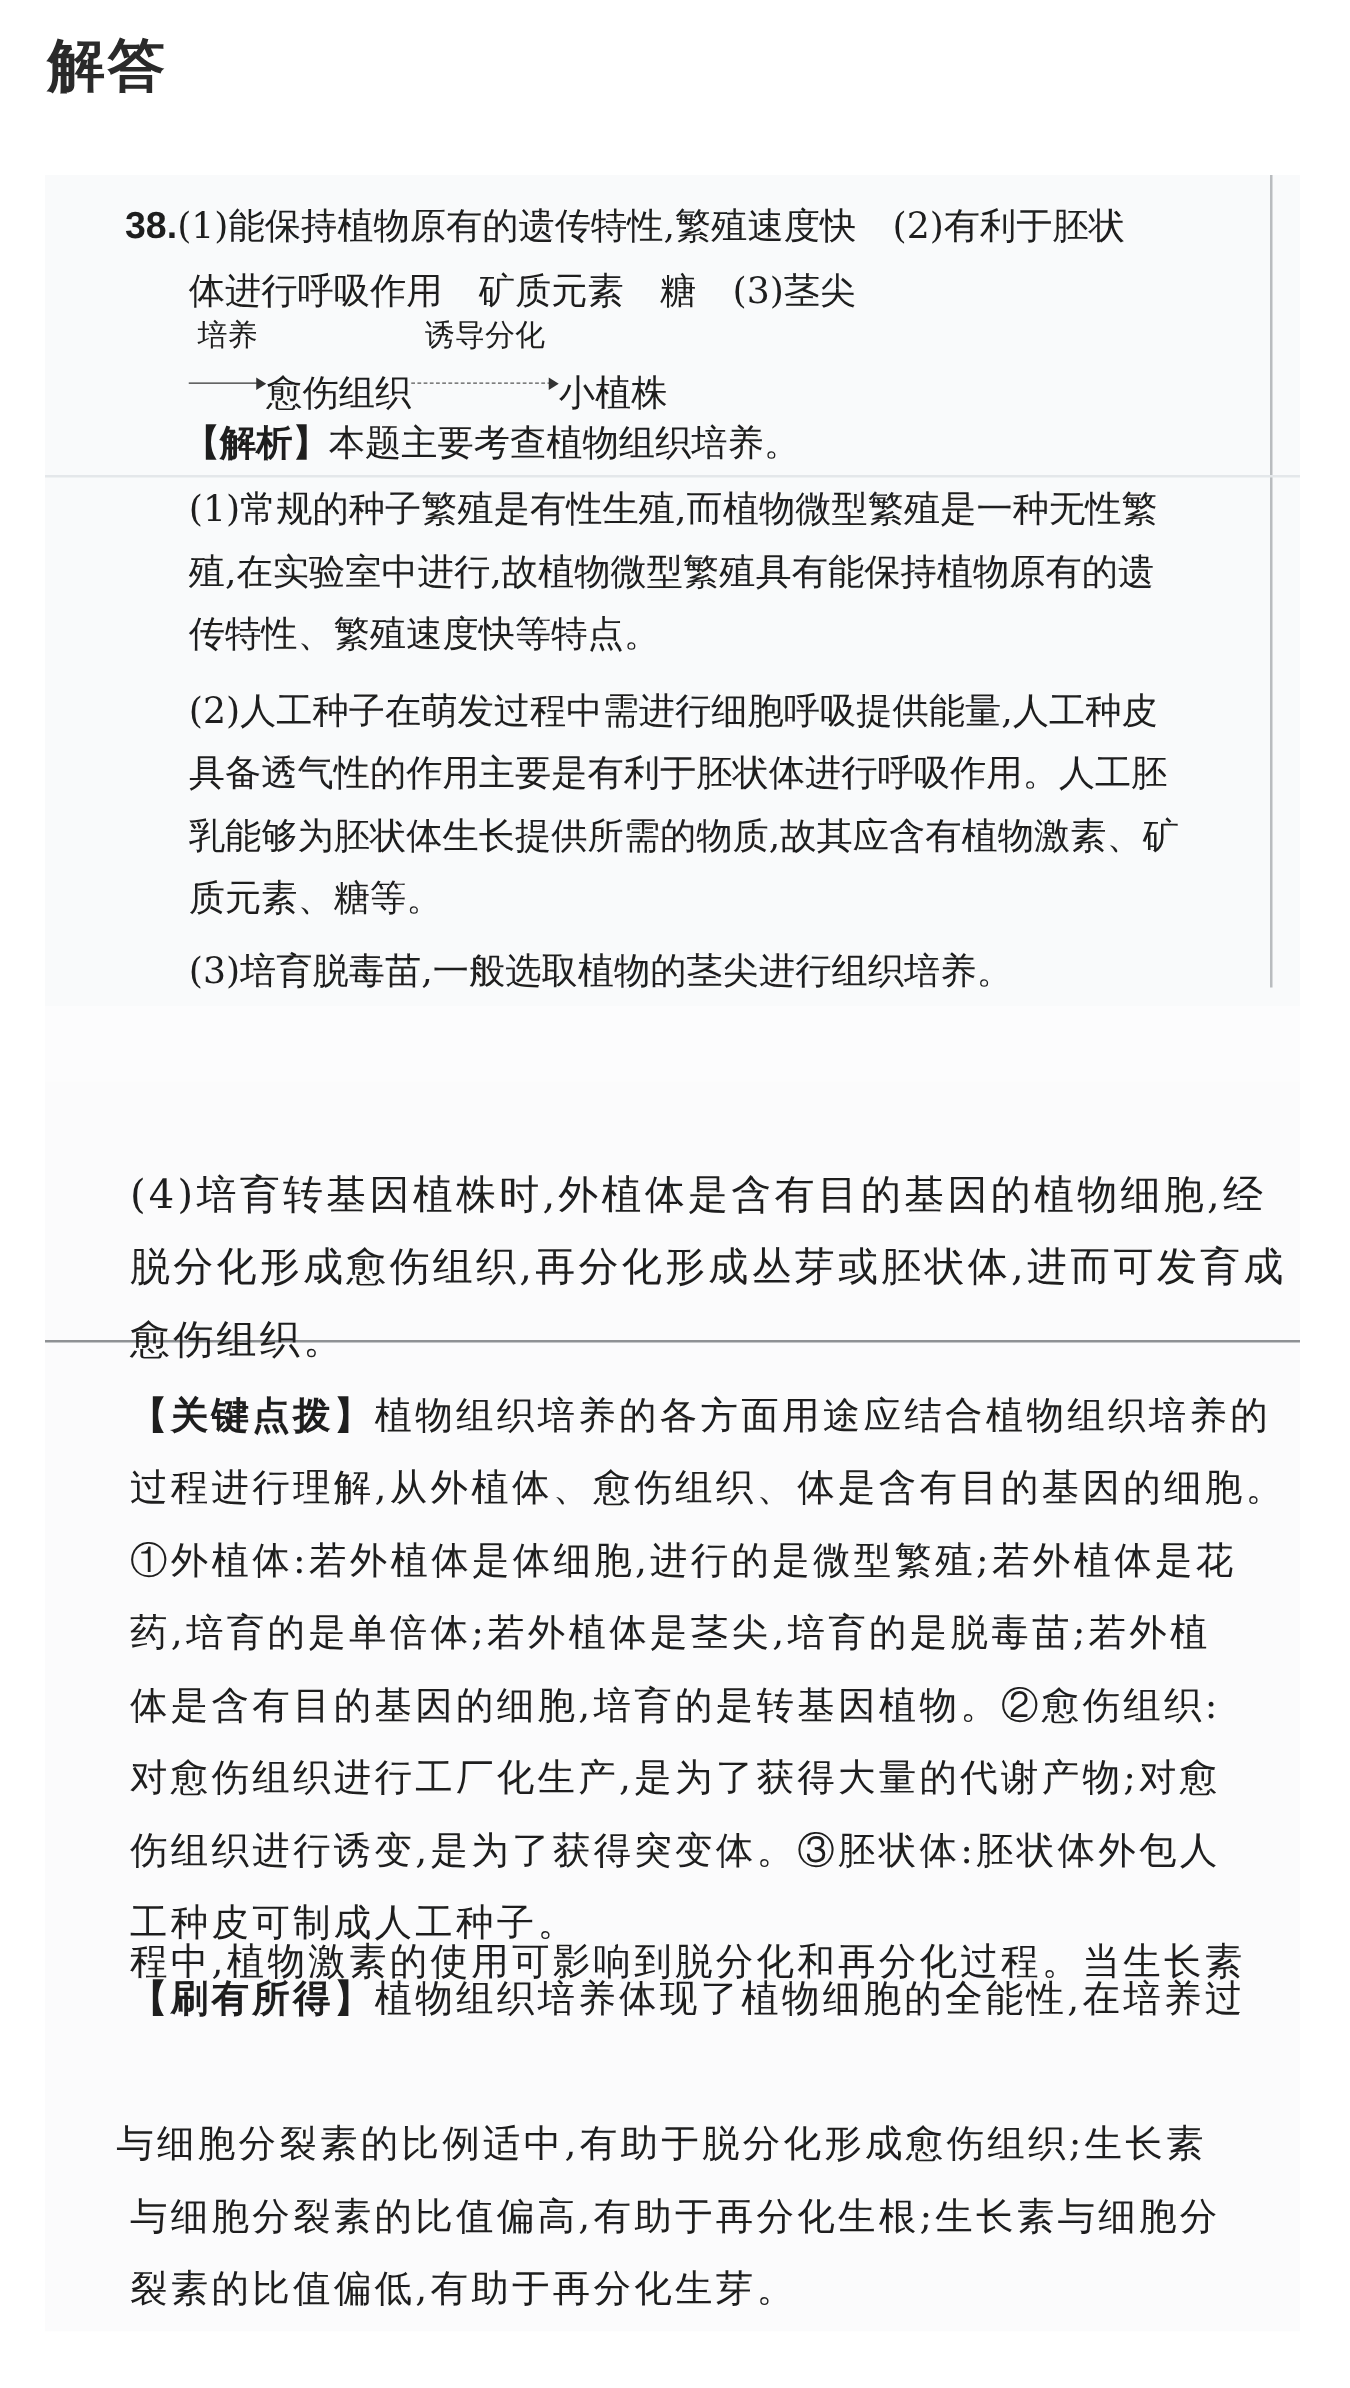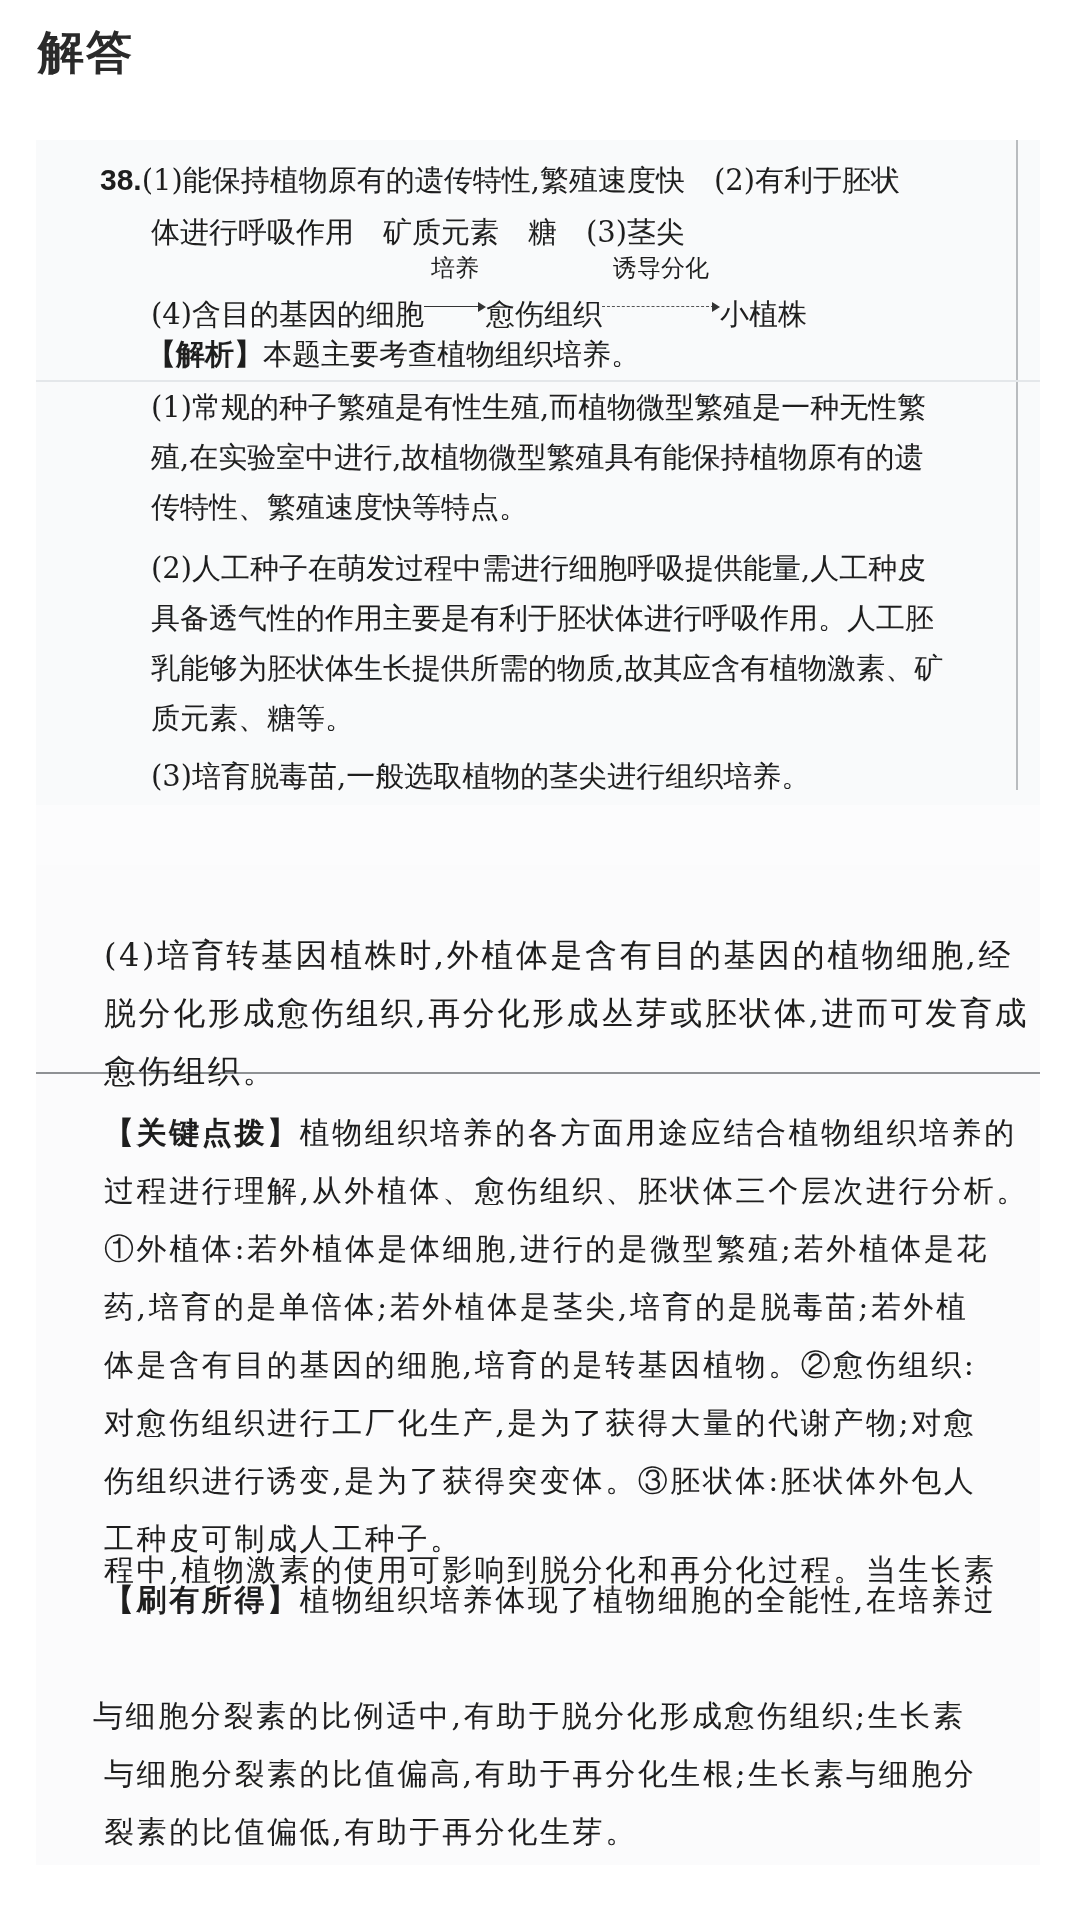--- a/index.html
+++ b/index.html
@@ -112,21 +112,21 @@
 <div class="vline"></div>
 <div class="hline hline-1"></div>
 <div class="hline hline-2"></div>
 
 <div class="line cn-tight" style="left:100px; top:160px;">
   <span class="qnum">38.</span><span>(1)能保持植物原有的遗传特性,繁殖速度快　(2)有利于胚状</span>
 </div>
 <div class="line cn-tight" style="left:151px; top:212px;">体进行呼吸作用　矿质元素　糖　(3)茎尖</div>
 
 <div class="line cn-tight" style="left:151px; top:284px;">
-  <span>(4)含目的基因的细胞</span><span class="arrow-wrap"><span class="arrow-label">培养</span><span class="arrow-shaft arrow-1"></span></span><span>愈伤组织</span><span class="arrow-wrap"><span class="arrow-label">诱导分化</span><span class="arrow-shaft arrow-2 dashed"></span></span><span>小植株</span>
+  <span class="arrow-wrap"><span class="arrow-label">培养</span><span class="arrow-shaft arrow-1"></span></span><span>愈伤组织</span><span class="arrow-wrap"><span class="arrow-label">诱导分化</span><span class="arrow-shaft arrow-2 dashed"></span></span><span>小植株</span>
 </div>
 
 <div class="line cn-tight" style="left:147px; top:334px;">
   <span class="bracket-label">【解析】</span><span>本题主要考查植物组织培养。</span>
 </div>
 
 <div class="line cn-tight" style="left:151px; top:387px;">(1)常规的种子繁殖是有性生殖,而植物微型繁殖是一种无性繁</div>
 <div class="line cn-tight" style="left:151px; top:437px;text-align:right;">殖,在实验室中进行,故植物微型繁殖具有能保持植物原有的遗</div>
 <div class="line cn-tight" style="left:151px; top:487px;">传特性、繁殖速度快等特点。</div>
 
@@ -137,21 +137,21 @@
 
 <div class="line cn-tight" style="left:151px; top:756px;">(3)培育脱毒苗,一般选取植物的茎尖进行组织培养。</div>
 
 <div class="line cn-wide" style="left:104px; top:935px; font-size:32px;">(4)培育转基因植株时,外植体是含有目的基因的植物细胞,经</div>
 <div class="line cn-wide" style="left:104px; top:993px; font-size:32px;">脱分化形成愈伤组织,再分化形成丛芽或胚状体,进而可发育成</div>
 <div class="line cn-wide" style="left:104px; top:1051px; font-size:32px;">愈伤组织。</div>
 
 <div class="line cn-wide" style="left:104px; top:1113px; font-size:30px;">
   <span class="bracket-label">【关键点拨】</span><span>植物组织培养的各方面用途应结合植物组织培养的</span>
 </div>
-<div class="line cn-wide" style="left:104px; top:1171px; font-size:30px;">过程进行理解,从外植体、愈伤组织、胚状体三个层次进行分析。</div>
+<div class="line cn-wide" style="left:104px; top:1171px; font-size:30px;">过程进行理解,从外植体、愈伤组织、体是含有目的基因的细胞。</div>
 <div class="line cn-wide" style="left:104px; top:1229px; font-size:30px;">①外植体:若外植体是体细胞,进行的是微型繁殖;若外植体是花</div>
 <div class="line cn-wide" style="left:104px; top:1287px; font-size:30px;">药,培育的是单倍体;若外植体是茎尖,培育的是脱毒苗;若外植</div>
 <div class="line cn-wide" style="left:104px; top:1345px; font-size:30px;">体是含有目的基因的细胞,培育的是转基因植物。②愈伤组织:</div>
 <div class="line cn-wide" style="left:104px; top:1403px; font-size:30px;">对愈伤组织进行工厂化生产,是为了获得大量的代谢产物;对愈</div>
 <div class="line cn-wide" style="left:104px; top:1461px; font-size:30px;">伤组织进行诱变,是为了获得突变体。③胚状体:胚状体外包人</div>
 <div class="line cn-wide" style="left:104px; top:1519px; font-size:30px;">工种皮可制成人工种子。</div>
 
 <div class="line cn-wide" style="left:104px; top:1580px; font-size:30px;">
   <span class="bracket-label">【刷有所得】</span><span>植物组织培养体现了植物细胞的全能性,在培养过</span>
 </div>

